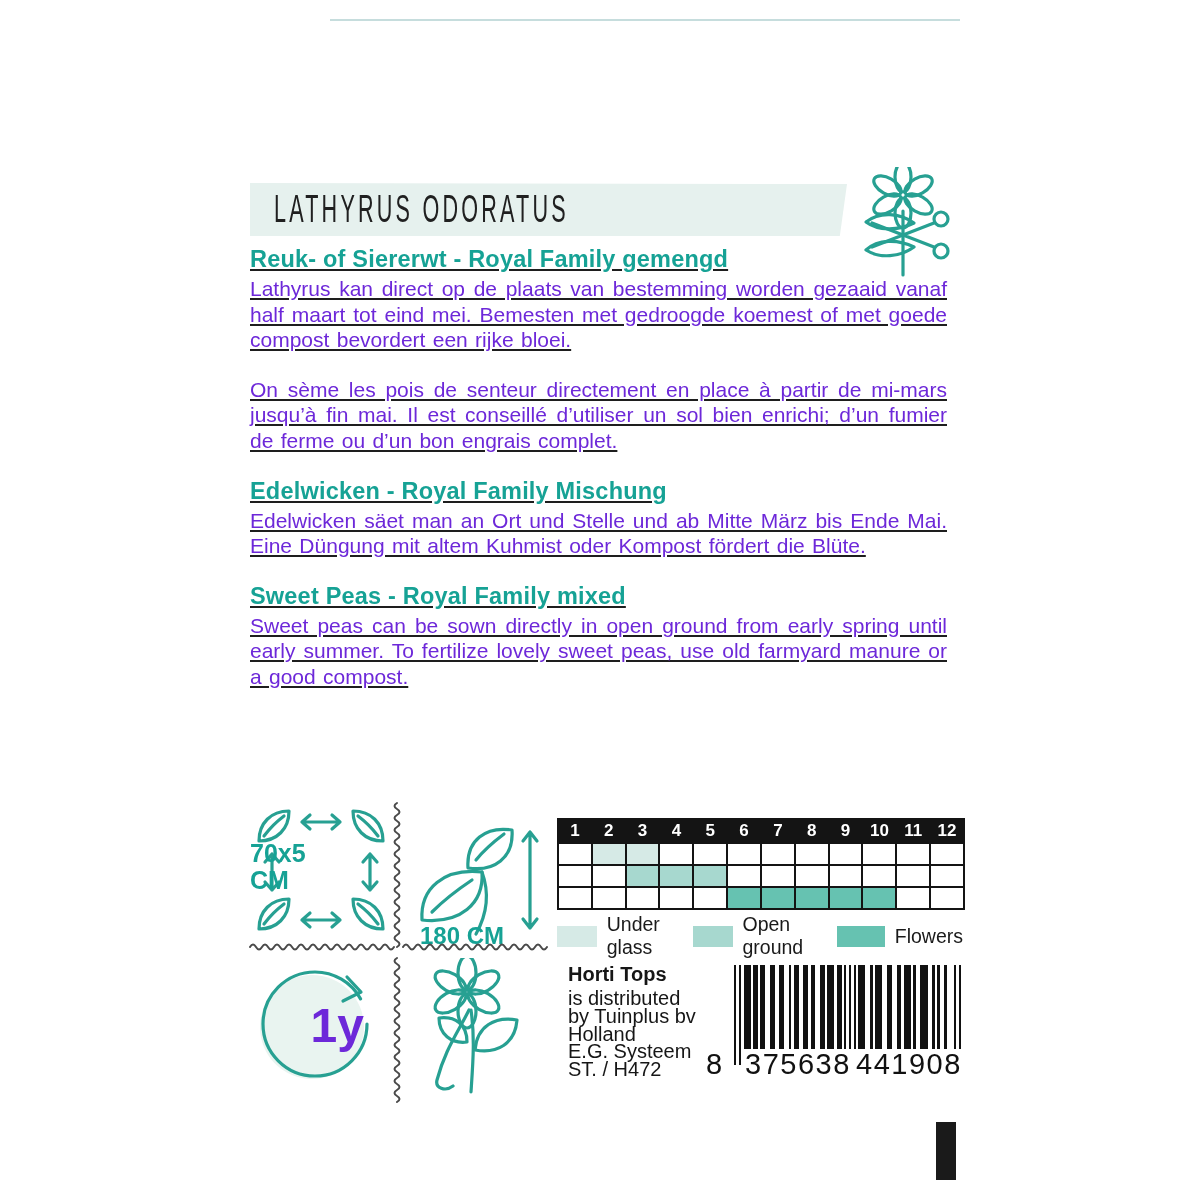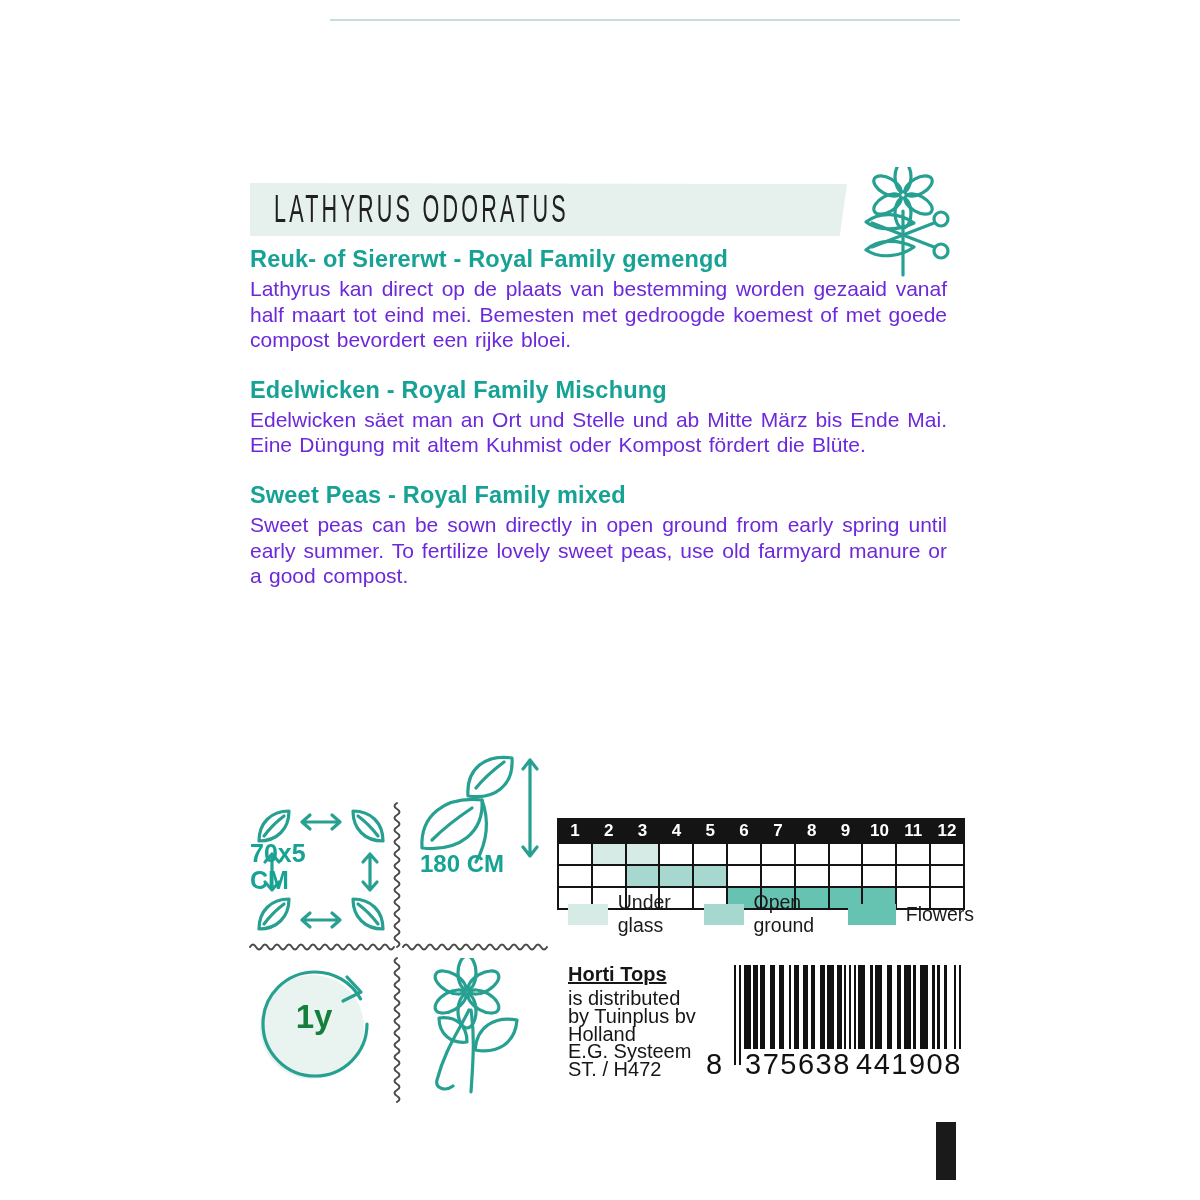--- a/index.html
+++ b/index.html
@@ -9,55 +9,55 @@
   .top-line{position:absolute;left:330px;top:19px;width:630px;height:2px;background:#c6dddd;}
 
   .banner{position:absolute;left:250px;top:183px;width:597px;height:53px;background:#e6f1ee;
           clip-path:polygon(0 0,100% 2%,98.8% 100%,0 100%);display:flex;align-items:center;}
   .banner-title{font-size:27px;letter-spacing:4px;color:#202020;white-space:nowrap;
                 transform:scale(0.8,1.45);transform-origin:24px center;padding-left:24px;}
 
   .cutflower{position:absolute;left:860px;top:167px;}
 
   .sections{position:absolute;left:250px;top:246px;width:713px;}
-  .sec{margin:0 16px 24px 0;}
+  .sec{margin:0 16px 24px 0;text-decoration:underline;}
   .sec h2{margin:0 0 4px 0;font-size:23.5px;line-height:26px;color:#16a295;letter-spacing:0.2px;}
   .sec p{margin:0;font-size:21px;line-height:25.6px;text-align:justify;word-spacing:1.5px;color:#6d28d9;}
 
   svg.icon{stroke:#27a092;fill:none;stroke-width:3.2;stroke-linecap:round;stroke-linejoin:round;}
 
   .quad{position:absolute;width:142px;height:142px;}
   .q-spacing{left:250px;top:800px;}
-  .q-height{left:402px;top:752px;}
+  .q-height{left:402px;top:824px;}
   .q-annual{left:250px;top:958px;}
   .q-flower{left:402px;top:958px;}
   .spacing-text{position:absolute;left:0;right:0;top:40px;text-align:left;
                 color:#16a295;font-weight:bold;font-size:25px;line-height:27px;}
   .height-label{position:absolute;left:0;width:120px;top:98px;text-align:center;
                 color:#16a295;font-weight:bold;font-size:24px;}
-  .annual-label{position:absolute;left:14px;top:40px;width:100px;text-align:center;
-                color:#15803d;font-weight:bold;font-size:33px;}
+  .annual-label{position:absolute;left:14px;top:40px;width:100px;text-align:right;
+                color:#6d28d9;font-weight:bold;font-size:48px;}
 
   .wave{position:absolute;overflow:visible;}
   .wave path{fill:none;stroke:#4a4a4a;stroke-width:2;stroke-linecap:round;}
 
   .calendar{position:absolute;left:557px;top:818px;width:406px;border:1px solid #141414;}
   .cal-header{display:grid;grid-template-columns:repeat(12,1fr);height:24px;background:#141414;}
   .cal-head-cell{display:flex;align-items:center;justify-content:center;color:#fff;
                  font-weight:bold;font-size:17px;border:1px solid #141414;}
   .cal-row{display:grid;grid-template-columns:repeat(12,1fr);height:22px;}
   .cal-cell{border:1px solid #141414;background:#fff;}
 
-  .legend{position:absolute;left:557px;top:891px;width:406px;display:flex;justify-content:flex-end;margin-left:11px;}
+  .legend{position:absolute;left:557px;top:913px;width:406px;display:flex;justify-content:flex-end;}
   .legend-item{display:flex;align-items:center;}
   .swatch{display:inline-block;width:48px;height:21px;margin-right:10px;}
   .legend-label{font-size:19.5px;color:#1a1a1a;}
 
   .distributor{position:absolute;left:568px;top:963px;width:150px;}
-  .dist-name{font-weight:bold;font-size:20px;margin-bottom:4px;color:#161616;text-decoration:underline;}
+  .dist-name{font-weight:bold;font-size:20px;margin-bottom:4px;color:#161616;}
   .dist-line{font-size:20px;line-height:17.8px;color:#161616;}
 
   .barcode{position:absolute;left:706px;top:965px;width:258px;height:118px;}
   .bc-bars{position:absolute;left:28px;top:0;display:flex;}
   .bc-bar{width:2.4px;height:88px;background:#111;flex:none;}
   .bc-guard{height:100px;}
   .bc-space{width:2.4px;flex:none;}
   .bc-d{position:absolute;top:84px;font-size:29px;line-height:30px;color:#111;background:#fff;
         font-family:"Liberation Sans",sans-serif;}
   .bc-first{left:0;}
@@ -91,20 +91,21 @@
     <circle cx="81" cy="84" r="7"></circle>
     <circle cx="81" cy="52" r="7"></circle>
   </svg>
 
   <div class="sections">
     <section class="sec">
       <h2>Reuk- of Siererwt - Royal Family gemengd</h2>
       <p>Lathyrus kan direct op de plaats van bestemming worden gezaaid vanaf half maart tot eind mei. Bemesten met gedroogde koemest of met goede compost bevordert een rijke bloei.</p>
     </section>
     <section class="sec">
+      <p>On sème les pois de senteur directement en place à partir de mi-mars jusqu’à fin mai. Il est conseillé d’utiliser un sol bien enrichi; d’un fumier de ferme ou d’un bon engrais complet.</p>
     </section>
     <section class="sec">
       <h2>Edelwicken - Royal Family Mischung</h2>
       <p>Edelwicken säet man an Ort und Stelle und ab Mitte März bis Ende Mai. Eine Düngung mit altem Kuhmist oder Kompost fördert die Blüte.</p>
     </section>
     <section class="sec">
       <h2>Sweet Peas - Royal Family mixed</h2>
       <p>Sweet peas can be sown directly in open ground from early spring until early summer. To fertilize lovely sweet peas, use old farmyard manure or a good compost.</p>
     </section>
   </div>

